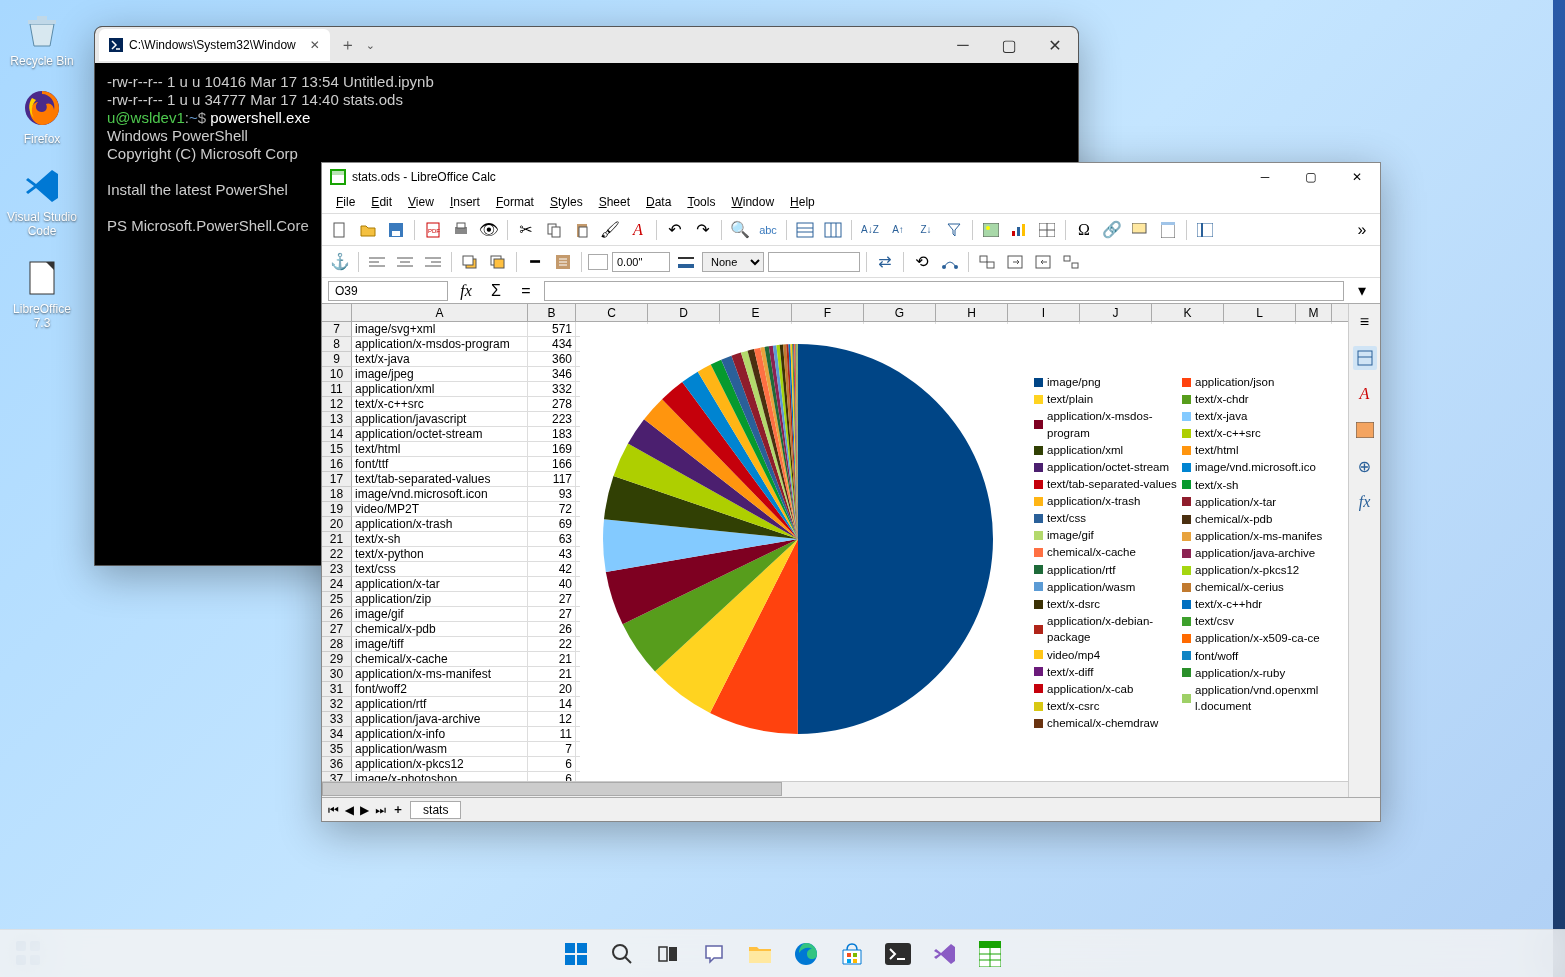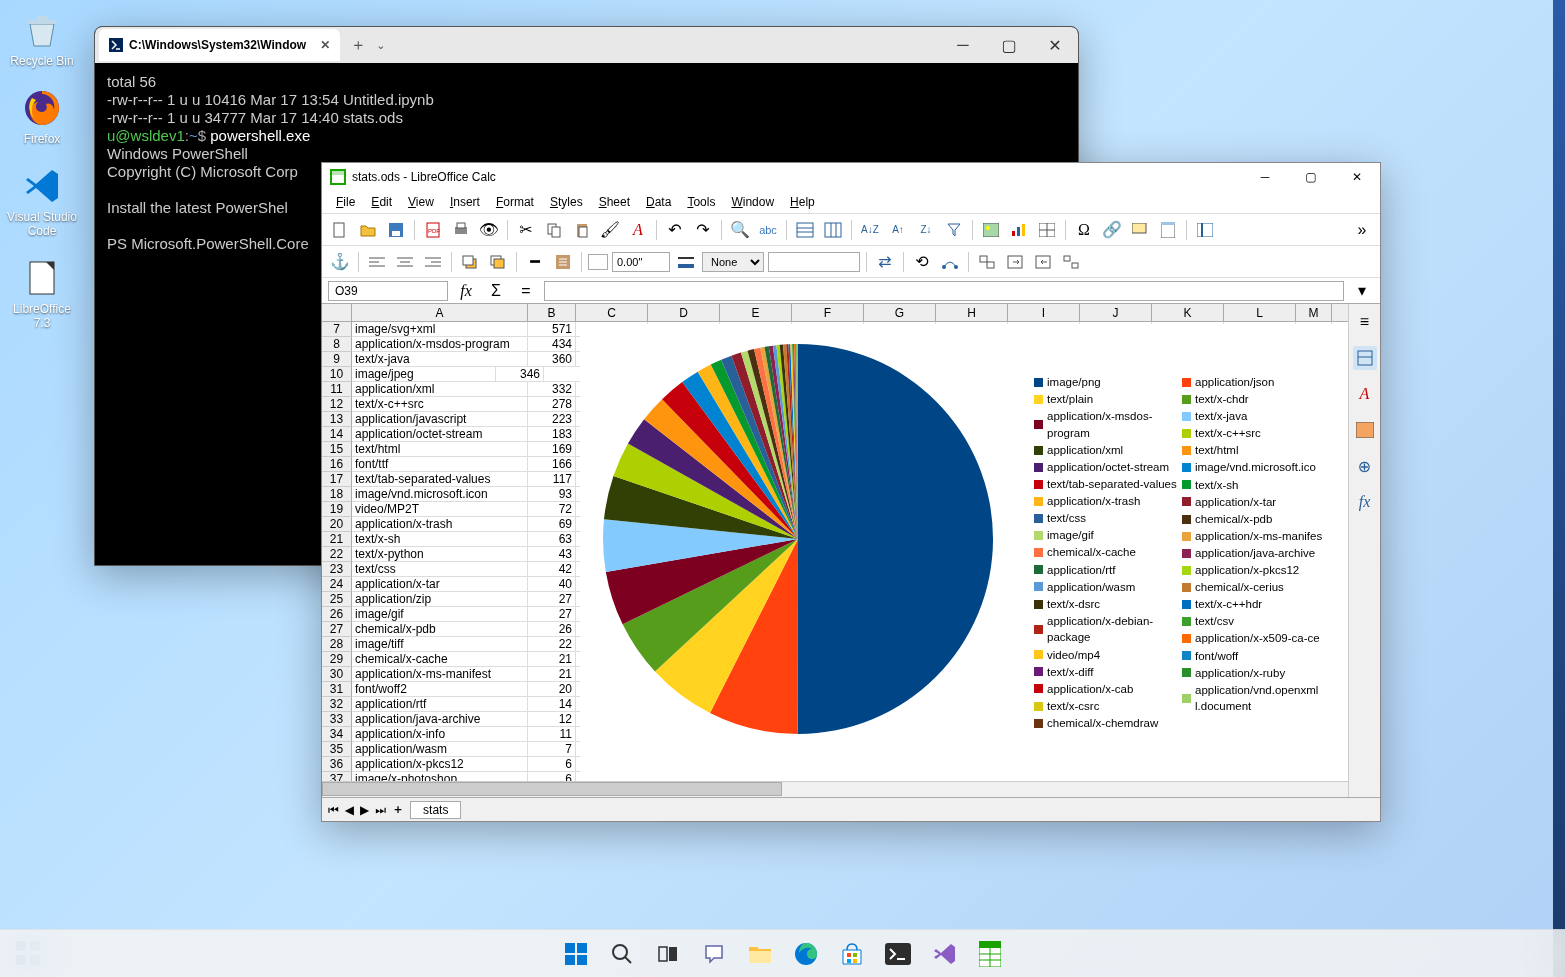--- a/index.html
+++ b/index.html
@@ -4,21 +4,21 @@
 <style>
   * { margin:0; padding:0; box-sizing:border-box; font-family:"Segoe UI",Arial,sans-serif; }
   body { width:1565px; height:977px; background:linear-gradient(135deg,#a8d8ff 0%,#c4e5ff 50%,#b0d0f5 100%); position:relative; overflow:hidden; }
   
   .desktop-icons { position:absolute; top:8px; left:4px; width:80px; }
   .di { width:76px; text-align:center; margin-bottom:18px; color:#fff; font-size:12px; text-shadow:0 1px 2px rgba(0,0,0,.6); cursor:pointer; }
   .di .glyph { width:44px; height:44px; margin:0 auto 2px; display:flex; align-items:center; justify-content:center; }
   
   .term { position:absolute; top:26px; left:94px; width:985px; height:540px; background:#000; border:1px solid #555; border-radius:8px 8px 0 0; box-shadow:0 10px 40px rgba(0,0,0,.3); overflow:hidden; }
   .term-tabs { height:36px; background:#e8e8e8; display:flex; align-items:center; }
-  .tab { height:32px; background:#fff; border-radius:6px 6px 0 0; display:flex; align-items:center; padding:0 10px; font-size:12px; margin-left:4px;font-weight:bold; }
+  .tab { height:32px; background:#fff; border-radius:6px 6px 0 0; display:flex; align-items:center; padding:0 10px; font-size:12px; margin-left:4px; }
   .tab svg{margin-right:6px}
   .tab .x{margin-left:14px;cursor:pointer;color:#555}
   .term-tabs .plus{margin-left:10px;color:#555;font-size:16px}
   .term-win-ctrl{margin-left:auto;display:flex}
   .term-win-ctrl div{width:46px;height:36px;display:flex;align-items:center;justify-content:center;color:#333}
   .term-body{padding:10px 12px;font-family:Consolas,monospace;font-size:15px;color:#ccc;line-height:1.2}
   .prompt-u{color:#4ec94e}.prompt-c{color:#aaa}
   
   .calc{position:absolute;top:162px;left:321px;width:1060px;height:660px;background:#f5f5f5;border:1px solid #888;box-shadow:0 10px 40px rgba(0,0,0,.3);display:flex;flex-direction:column}
   .calc-title{height:28px;background:#fff;display:flex;align-items:center;padding-left:8px;font-size:12px}
@@ -115,21 +115,20 @@
     </div>
     <span class="plus">＋</span>
     <span class="plus" style="font-size:11px">⌄</span>
     <div class="term-win-ctrl">
       <div>─</div>
       <div>▢</div>
       <div>✕</div>
     </div>
   </div>
   <div class="term-body" id="term-body">
-      <div>total 56</div>
       <div>-rw-r--r-- 1 u u 10416 Mar 17 13:54 Untitled.ipynb</div>
       <div>-rw-r--r-- 1 u u 34777 Mar 17 14:40 stats.ods</div>
       <div><span class="prompt-u">u@wsldev1</span><span class="prompt-c">:</span><span style="color:#6a9fd4">~</span><span class="prompt-c">$</span><span style="color:#fff"> powershell.exe</span></div>
       <div>Windows PowerShell</div>
       <div>Copyright (C) Microsoft Corp</div>
       <div>&nbsp;</div>
       <div>Install the latest PowerShel</div>
       <div>&nbsp;</div>
       <div>PS Microsoft.PowerShell.Core</div>
     </div>
@@ -469,21 +468,21 @@
             <div class="cell" style="width: 72px;"></div>
             <div class="cell" style="width: 72px;"></div>
             <div class="cell" style="width: 72px;"></div>
             <div class="cell" style="width: 72px;"></div>
             <div class="cell" style="width: 72px;"></div>
             <div class="cell" style="width: 72px;"></div>
             <div class="cell" style="width: 36px;"></div>
           </div>
           <div class="row">
             <div class="rh">10</div>
-            <div class="cell" style="width: 144px;">image/jpeg</div>
+            <div class="cell" style="width: 176px;">image/jpeg</div>
             <div class="cell" style="width: 48px; text-align: right;">346</div>
             <div class="cell" style="width: 72px;"></div>
             <div class="cell" style="width: 72px;"></div>
             <div class="cell" style="width: 72px;"></div>
             <div class="cell" style="width: 72px;"></div>
             <div class="cell" style="width: 72px;"></div>
             <div class="cell" style="width: 72px;"></div>
             <div class="cell" style="width: 72px;"></div>
             <div class="cell" style="width: 72px;"></div>
             <div class="cell" style="width: 72px;"></div>

